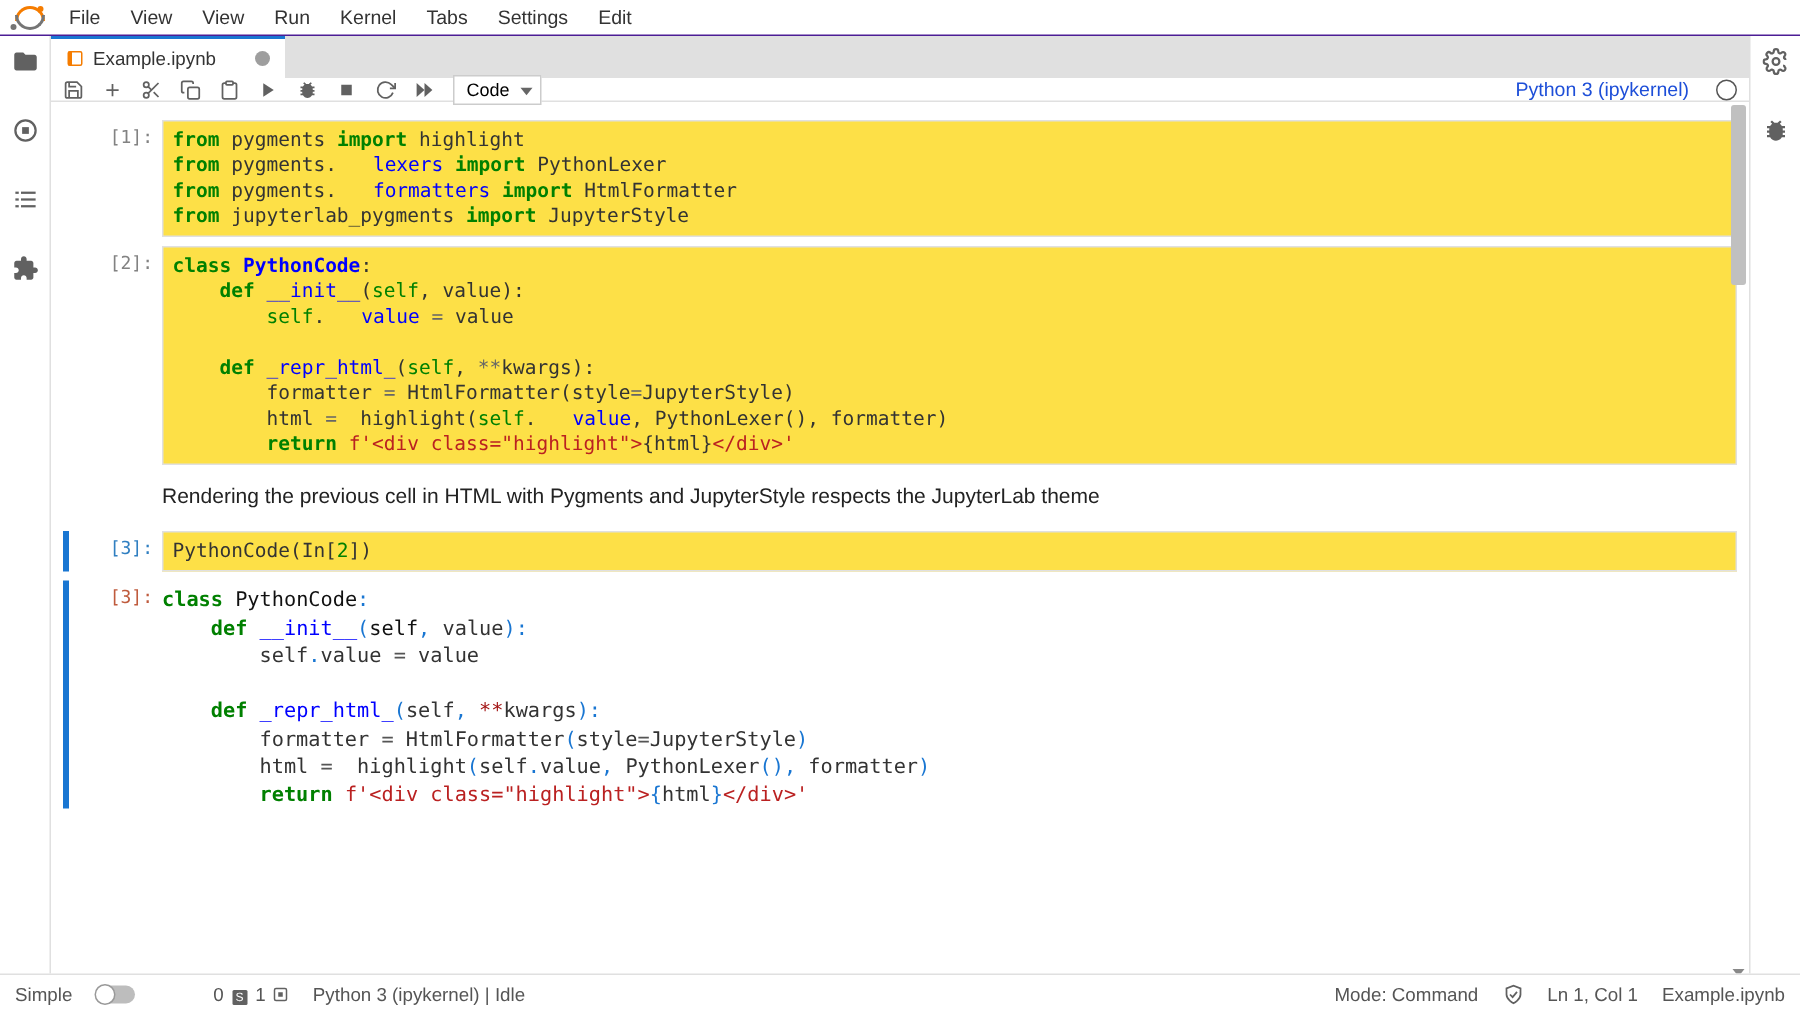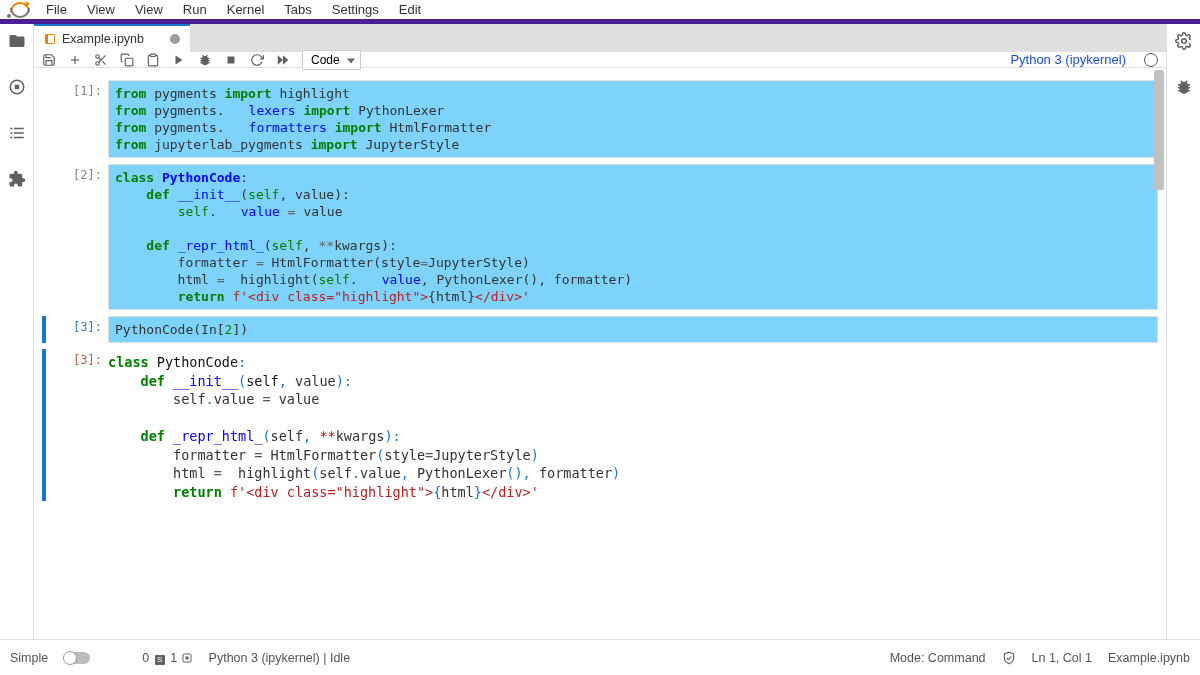--- a/index.html
+++ b/index.html
@@ -1,17 +1,17 @@
 <!DOCTYPE html>
 <html><head>
 <meta charset="utf-8">
 <style>
 * { margin: 0; padding: 0; box-sizing: border-box; }
 body { font-family: -apple-system, BlinkMacSystemFont, "Segoe UI", Helvetica, Arial, sans-serif; font-size: 13px; color: #333; background: #fff; width: 1200px; height: 675px; overflow: hidden; position: relative; }
-.menubar { display: flex; align-items: center; height: 24px; border-bottom: 5px solid #4c1d95; padding-left: 4px; }
+.menubar { display: flex; align-items: center; height: 24px; border-bottom: 1px solid #4c1d95; padding-left: 4px; }
 .logo { width: 20px; height: 20px; margin: 0 8px 0 4px; position: relative; }
 .logo::before { content: ""; position: absolute; width: 16px; height: 8px; border: 2px solid #f57c00; border-bottom: none; border-radius: 16px 16px 0 0; top: 2px; left: 2px; }
 .logo::after { content: ""; position: absolute; width: 16px; height: 8px; border: 2px solid #757575; border-top: none; border-radius: 0 0 16px 16px; bottom: 2px; left: 2px; }
 .logo .dot1 { position: absolute; width: 4px; height: 4px; background: #f57c00; border-radius: 50%; top: 2px; right: -1px; }
 .logo .dot2 { position: absolute; width: 4px; height: 4px; background: #757575; border-radius: 50%; bottom: 2px; left: -1px; }
 .menu-item { padding: 3px 10px; cursor: pointer; }
 .body-row { display: flex; height: 632px; }
 .leftbar { width: 34px; background: #fff; border-right: 1px solid #e0e0e0; display: flex; flex-direction: column; align-items: center; padding-top: 8px; gap: 28px; }
 .lefticon { width: 18px; height: 18px; color: #616161; display: flex; align-items: center; justify-content: center; cursor: pointer; }
 .rightbar { width: 34px; border-left: 1px solid #e0e0e0; display: flex; flex-direction: column; align-items: center; padding-top: 8px; gap: 28px; }
@@ -28,21 +28,21 @@
 .tb-spacer { flex: 1; }
 .kernel-name { font-size: 13px; color: #1d4ed8; }
 .kernel-circle { width: 14px; height: 14px; border: 1.5px solid #555; border-radius: 50%; margin-left: 6px; }
 .notebook { flex: 1; overflow-y: auto; padding: 12px 8px 12px 8px; position: relative; }
 .cell { display: flex; margin-bottom: 6px; }
 .gutter { width: 4px; margin-right: 2px; }
 .gutter.selected { background: #1976d2; }
 .prompt { width: 60px; text-align: right; font-family: "DejaVu Sans Mono", monospace; font-size: 12px; color: #828282; padding-top: 4px; padding-right: 6px; flex-shrink: 0; }
 .prompt .num { color: #307fc1; }
 .cell-body { flex: 1; min-width: 0; }
-.code-input { background: #7dd3fc; border: 1px solid #e0e0e0; padding: 4px 6px; font-family: "DejaVu Sans Mono", monospace; font-size: 13px; line-height: 17px; white-space: pre; overflow-x: auto; }
+.code-input { background: #fde047; border: 1px solid #e0e0e0; padding: 4px 6px; font-family: "DejaVu Sans Mono", monospace; font-size: 13px; line-height: 17px; white-space: pre; overflow-x: auto; }
 .md-rendered { padding: 6px 0 10px 0; font-size: 14px; color: #222; }
 .output-area { padding: 4px 0 0 0; font-family: "DejaVu Sans Mono", monospace; font-size: 13.5px; line-height: 18.5px; white-space: pre; }
 .k-kw { color: #008000; font-weight: bold; }
 .k-im { color: #008000; font-weight: bold; }
 .k-nm { color: #0000ff; margin-left: 24px; }
 .k-cls { color: #0000ff; font-weight: bold; }
 .k-fn { color: #0000ff; }
 .k-self { color: #008000; }
 .k-op { color: #666; }
 .k-num { color: #008000; }
@@ -55,21 +55,21 @@
 .hl-func{color:#0000ff;}
 .hl-self{color:#111;}
 .hl-punct{color:#1976d2;}
 .hl-str{color:#ba2121;}
 .hl-star{color:#a31515;}
 .hl-eq{color:#555;}
 .scroll-track{position:absolute;right:0;top:0;bottom:0;width:14px;}
 .scroll-thumb{position:absolute;right:2px;top:2px;width:10px;height:120px;background:#c0c0c0;border-radius:2px;}
 .scroll-btn{position:absolute;right:2px;bottom:2px;width:10px;height:10px;}
 .scroll-btn::before{content:"";position:absolute;left:1px;top:2px;border-left:4px solid transparent;border-right:4px solid transparent;border-top:5px solid #888;}
-.statusbar { height: 36px; border-top: 1px solid #e0e0e0; display: flex; align-items: center; font-size: 12.5px; color: #555; padding: 0 10px; gap: 16px; position: absolute; bottom: 0; left: 0; right: 0; background: #fff;}
+.statusbar { height: 26px; border-top: 1px solid #e0e0e0; display: flex; align-items: center; font-size: 12.5px; color: #555; padding: 0 10px; gap: 16px; position: absolute; bottom: 0; left: 0; right: 0; background: #fff;}
 .sb-toggle { width: 26px; height: 12px; background: #bdbdbd; border-radius: 7px; position: relative; }
 .sb-toggle::after { content: ""; position: absolute; width: 12px; height: 12px; background: #fff; border: 1px solid #999; border-radius: 50%; left: -1px; top: -1px; }
 .sb-spacer { flex: 1; }
 .sb-sq { display:inline-block; width:10px;height:10px;background:#616161;color:#fff;font-size:8px;line-height:10px;text-align:center;border-radius:1px;margin:0 2px;}
 svg { display: block; }
 </style>
 </head>
 <body>
 
 <div class="menubar">
@@ -220,20 +220,27 @@
     <span class="k-decl">def</span> <span class="k-fn">__init__</span>(<span class="k-self">self</span>, value):
         <span class="k-self">self</span>.<span class="k-nm">value</span> <span class="k-op">=</span> value
 
     <span class="k-decl">def</span> <span class="k-fn">_repr_html_</span>(<span class="k-self">self</span>, <span class="k-op">**</span>kwargs):
         formatter <span class="k-op">=</span> HtmlFormatter(style<span class="k-op">=</span>JupyterStyle)
         html <span class="k-op">=</span>  highlight(<span class="k-self">self</span>.<span class="k-nm">value</span>, PythonLexer(), formatter)
         <span class="k-kw">return</span> <span class="k-str">f'&lt;div class="highlight"&gt;</span>{html}<span class="k-str">&lt;/div&gt;'</span></div>
         </div>
       </div>
 
+      <div class="cell">
+        <div class="gutter"></div>
+        <div class="prompt"></div>
+        <div class="cell-body">
+          <div class="md-rendered">Rendering the previous cell in HTML with Pygments and JupyterStyle respects the JupyterLab theme</div>
+        </div>
+      </div>
 
       <div class="cell">
         <div class="gutter selected"></div>
         <div class="prompt"><span class="num">[3]:</span></div>
         <div class="cell-body">
 <div class="code-input">PythonCode(In[<span class="k-num">2</span>])</div>
         </div>
       </div>
 
       <div class="cell">

